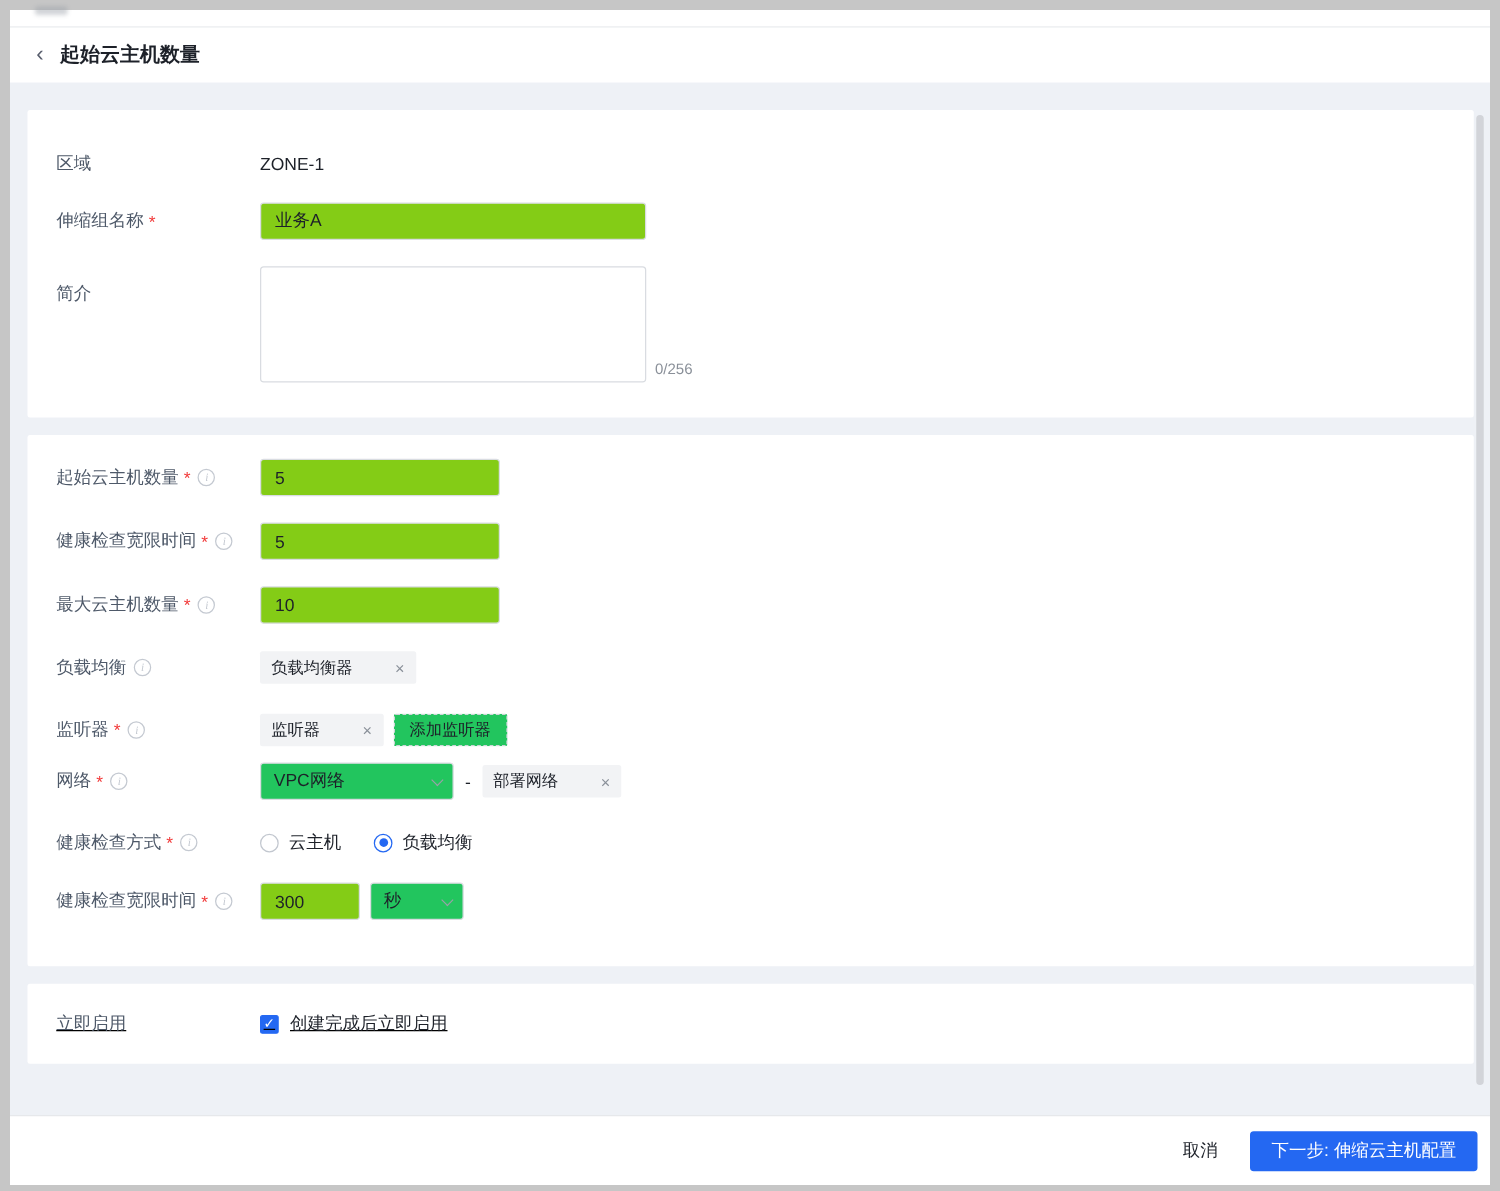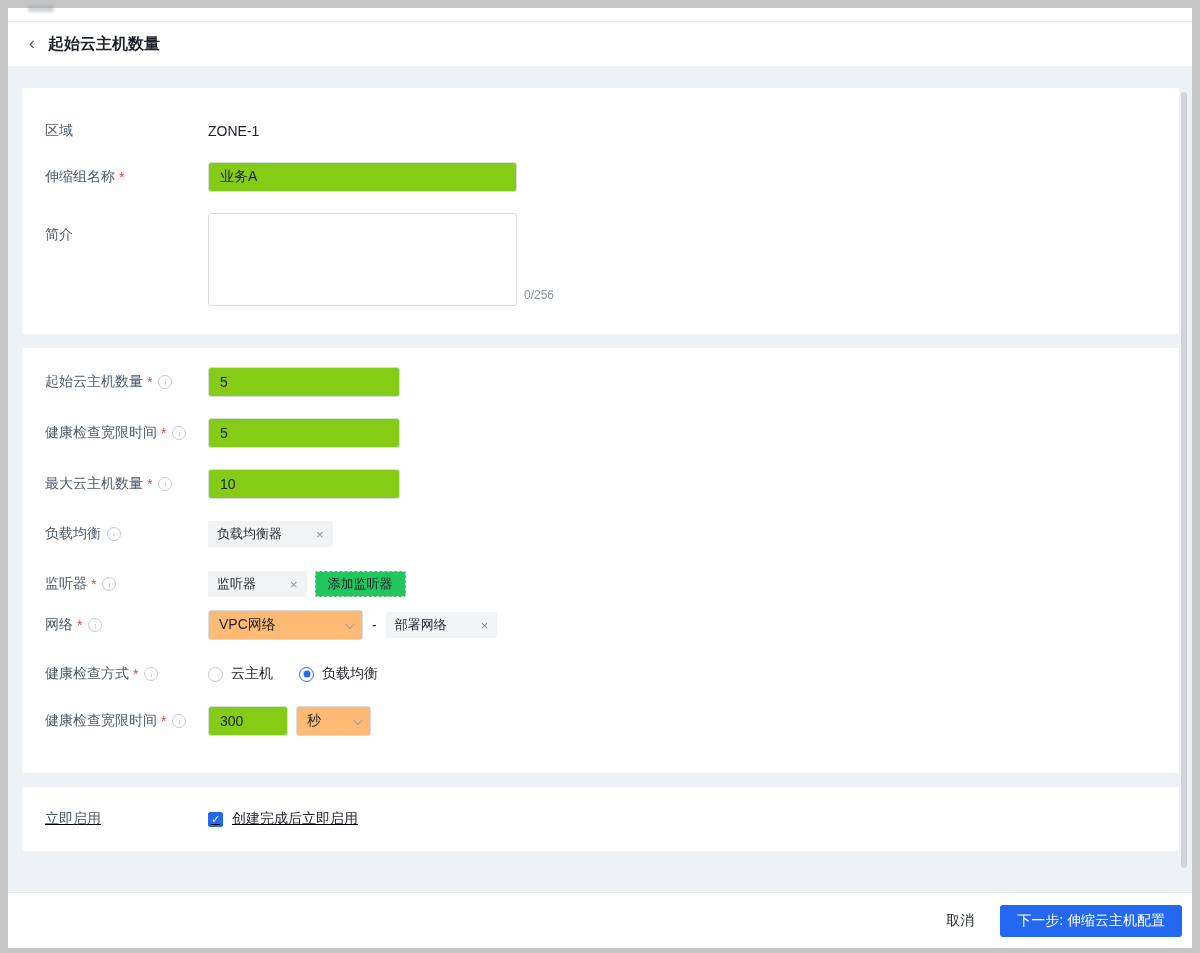--- a/index.html
+++ b/index.html
@@ -84,21 +84,21 @@
     font-size:13px; color:#1d2129;gap:27px;
   }
   .tag .close-icon { color:#8a9099; margin-left:7px; font-size:13px; cursor:pointer; }
   .add-dashed-btn {
     display:inline-flex; align-items:center; height:26px;
     border:1px dashed #cfd3d9; border-radius:2px; padding:0 12px;
     font-size:13px; color:#1d2129; background:#22c55e; cursor:pointer; margin-left:8px;font-family:Liberation Mono, monospace;
   }
   .select-box {
     display:inline-flex; align-items:center; justify-content:space-between;
-    height:30px; border:1px solid #d9dce1; border-radius:3px; background:#fdba74;
+    height:30px; border:1px solid #d9dce1; border-radius:3px; background:#22c55e;
     font-size:14px; color:#1d2129; padding:0 10px; cursor:pointer;
   }
   .w-net { width:155px; }
   .w-unit{ width:75px; margin-left:8px; }
   .chevron-down {
     width:7px; height:7px; border-right:1.5px solid #9aa0a8; border-bottom:1.5px solid #9aa0a8;
     transform:rotate(45deg) translateY(-2px); flex:none; margin-left:8px;
   }
   .dash-sep { margin:0 9px; color:#1d2129; font-size:14px; }
   .radio-group { display:flex; align-items:center; gap:26px; }

